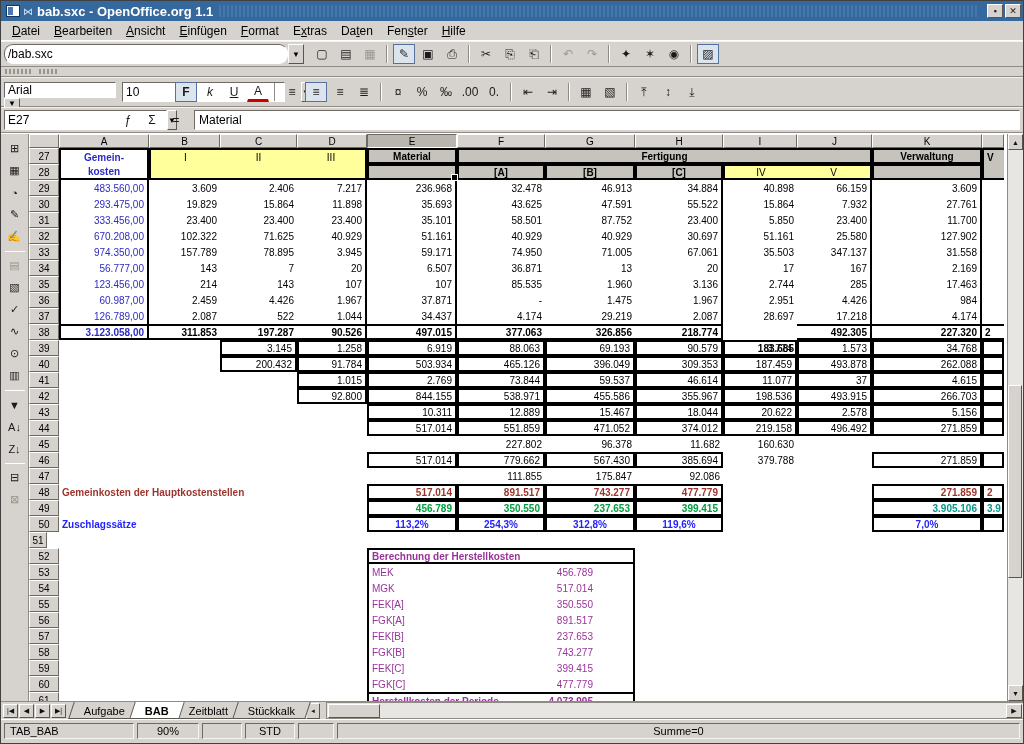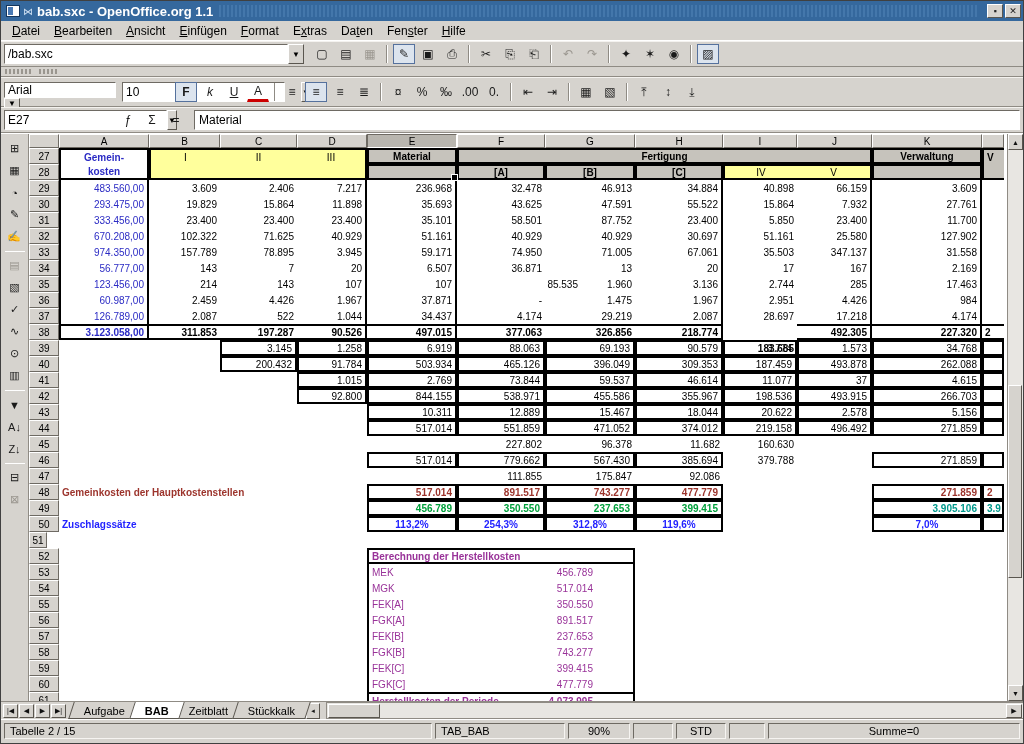--- a/index.html
+++ b/index.html
@@ -115,21 +115,21 @@
       <span class="menu-item"><u>E</u>infügen</span>
       <span class="menu-item"><u>F</u>ormat</span>
       <span class="menu-item">E<u>x</u>tras</span>
       <span class="menu-item">Da<u>t</u>en</span>
       <span class="menu-item">Fen<u>s</u>ter</span>
       <span class="menu-item"><u>H</u>ilfe</span>
     </div>
 
   <div id="funcbar" class="bar">
     <span class="combo" style="width:300px;">
-      <input style="flex: 1 1 0%;" readonly="" value="/bab.sxc">
+      <input style="flex: 1 1 0%; border-radius: 9px;" readonly="" value="/bab.sxc">
       <span class="drop">▼</span>
     </span>
     <span id="funcicons" style="display:flex;align-items:center;">
         <span class="tbtn">▢</span>
         <span class="tbtn">▤</span>
         <span class="tbtn disabled">▦</span>
         <span class="tsep"></span>
         <span class="tbtn pressed">✎</span>
         <span class="tbtn">▣</span>
         <span class="tbtn">⎙</span>
@@ -361,21 +361,21 @@
           <div class="cell " style="left: 516px; top: 126px; width: 90px;">13</div>
           <div class="cell br" style="left: 606px; top: 126px; width: 88px;">20</div>
           <div class="cell " style="left: 694px; top: 126px; width: 74px;">17</div>
           <div class="cell br" style="left: 768px; top: 126px; width: 75px;">167</div>
           <div class="cell br" style="left: 843px; top: 126px; width: 110px;">2.169</div>
           <div class="cell blu bl br" style="left: 30px; top: 142px; width: 90px;">123.456,00</div>
           <div class="cell " style="left: 120px; top: 142px; width: 71px;">214</div>
           <div class="cell " style="left: 191px; top: 142px; width: 77px;">143</div>
           <div class="cell br" style="left: 268px; top: 142px; width: 70px;">107</div>
           <div class="cell br" style="left: 338px; top: 142px; width: 90px;">107</div>
-          <div class="cell " style="left: 428px; top: 142px; width: 88px; margin-left: 36px;">85.535</div>
+          <div class="cell " style="left: 428px; top: 142px; width: 88px;">85.535</div>
           <div class="cell " style="left: 516px; top: 142px; width: 90px;">1.960</div>
           <div class="cell br" style="left: 606px; top: 142px; width: 88px;">3.136</div>
           <div class="cell " style="left: 694px; top: 142px; width: 74px;">2.744</div>
           <div class="cell br" style="left: 768px; top: 142px; width: 75px;">285</div>
           <div class="cell br" style="left: 843px; top: 142px; width: 110px;">17.463</div>
           <div class="cell blu bl br" style="left: 30px; top: 158px; width: 90px;">60.987,00</div>
           <div class="cell " style="left: 120px; top: 158px; width: 71px;">2.459</div>
           <div class="cell " style="left: 191px; top: 158px; width: 77px;">4.426</div>
           <div class="cell br" style="left: 268px; top: 158px; width: 70px;">1.967</div>
           <div class="cell br" style="left: 338px; top: 158px; width: 90px;">37.871</div>
@@ -550,21 +550,20 @@
       </span>
     <span class="sbtn" style="width:14px;height:16px;align-self:center;margin-left:4px;">◂</span>
     <span id="hscroll">
       <span id="hthumb"></span>
       <span class="fill"></span>
       <span class="sbtn">▶</span>
     </span>
   </div>
 
   <div id="statusbar">
-      <div class="sfield" style="width: 428px;">Tabelle 2 / 15</div>
       <div class="sfield" style="width: 130px;">TAB_BAB</div>
       <div class="sfield ctrf" style="width: 62px;">90%</div>
       <div class="sfield" style="width: 40px;"></div>
       <div class="sfield ctrf" style="width: 50px;">STD</div>
       <div class="sfield" style="width: 36px;"></div>
       <div class="sfield ctrf" style="flex: 1 1 0%;">Summe=0</div>
     </div>
 
 </div>
 

